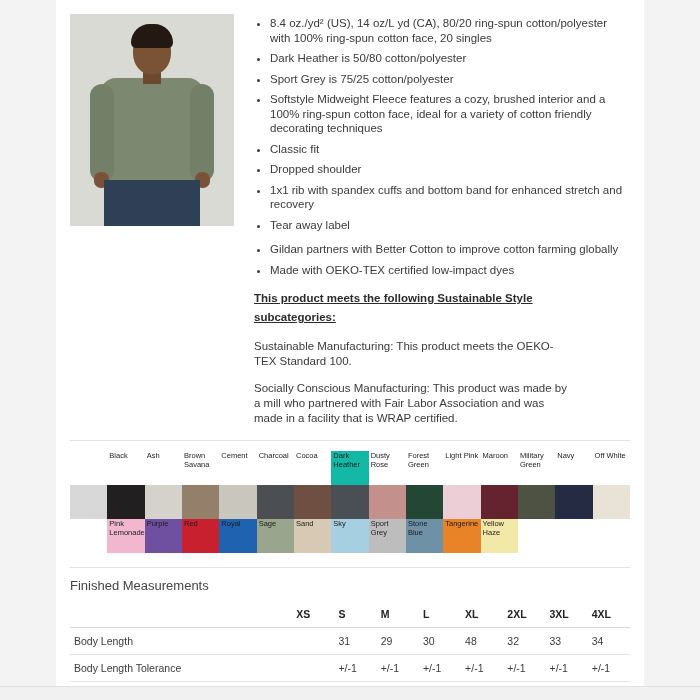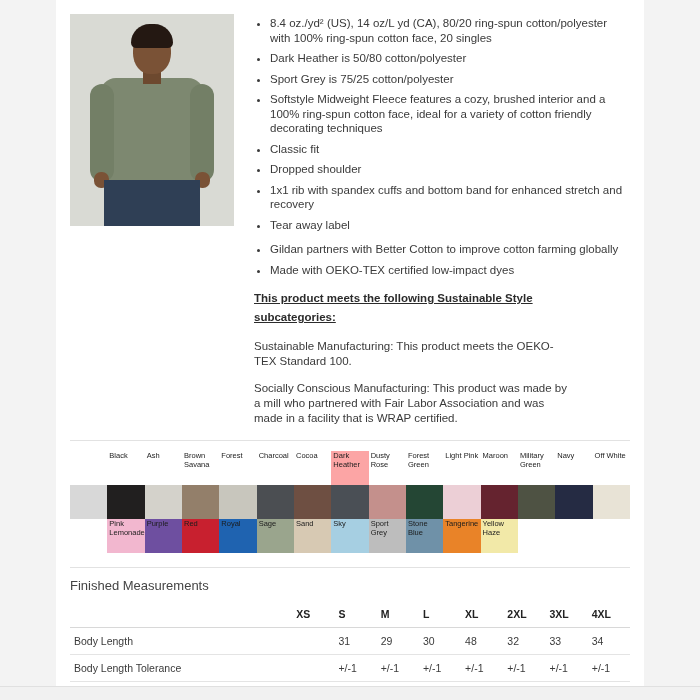--- a/index.html
+++ b/index.html
@@ -211,29 +211,29 @@
           <div class="sw" style="background: rgb(255, 255, 255);">
             <span>Black</span>
           </div>
           <div class="sw" style="background: rgb(255, 255, 255);">
             <span>Ash</span>
           </div>
           <div class="sw" style="background: rgb(255, 255, 255);">
             <span>Brown Savana</span>
           </div>
           <div class="sw" style="background: rgb(255, 255, 255);">
-            <span>Forest</span>
+            <span>Cement</span>
           </div>
           <div class="sw" style="background: rgb(255, 255, 255);">
             <span>Charcoal</span>
           </div>
           <div class="sw" style="background: rgb(255, 255, 255);">
             <span>Cocoa</span>
           </div>
-          <div class="sw" style="background: #fca5a5;">
+          <div class="sw" style="background: #14b8a6;">
             <span>Dark Heather</span>
           </div>
           <div class="sw" style="background: rgb(255, 255, 255);">
             <span>Dusty Rose</span>
           </div>
           <div class="sw" style="background: rgb(255, 255, 255);">
             <span>Forest Green</span>
           </div>
           <div class="sw" style="background: rgb(255, 255, 255);">
             <span>Light Pink</span>

